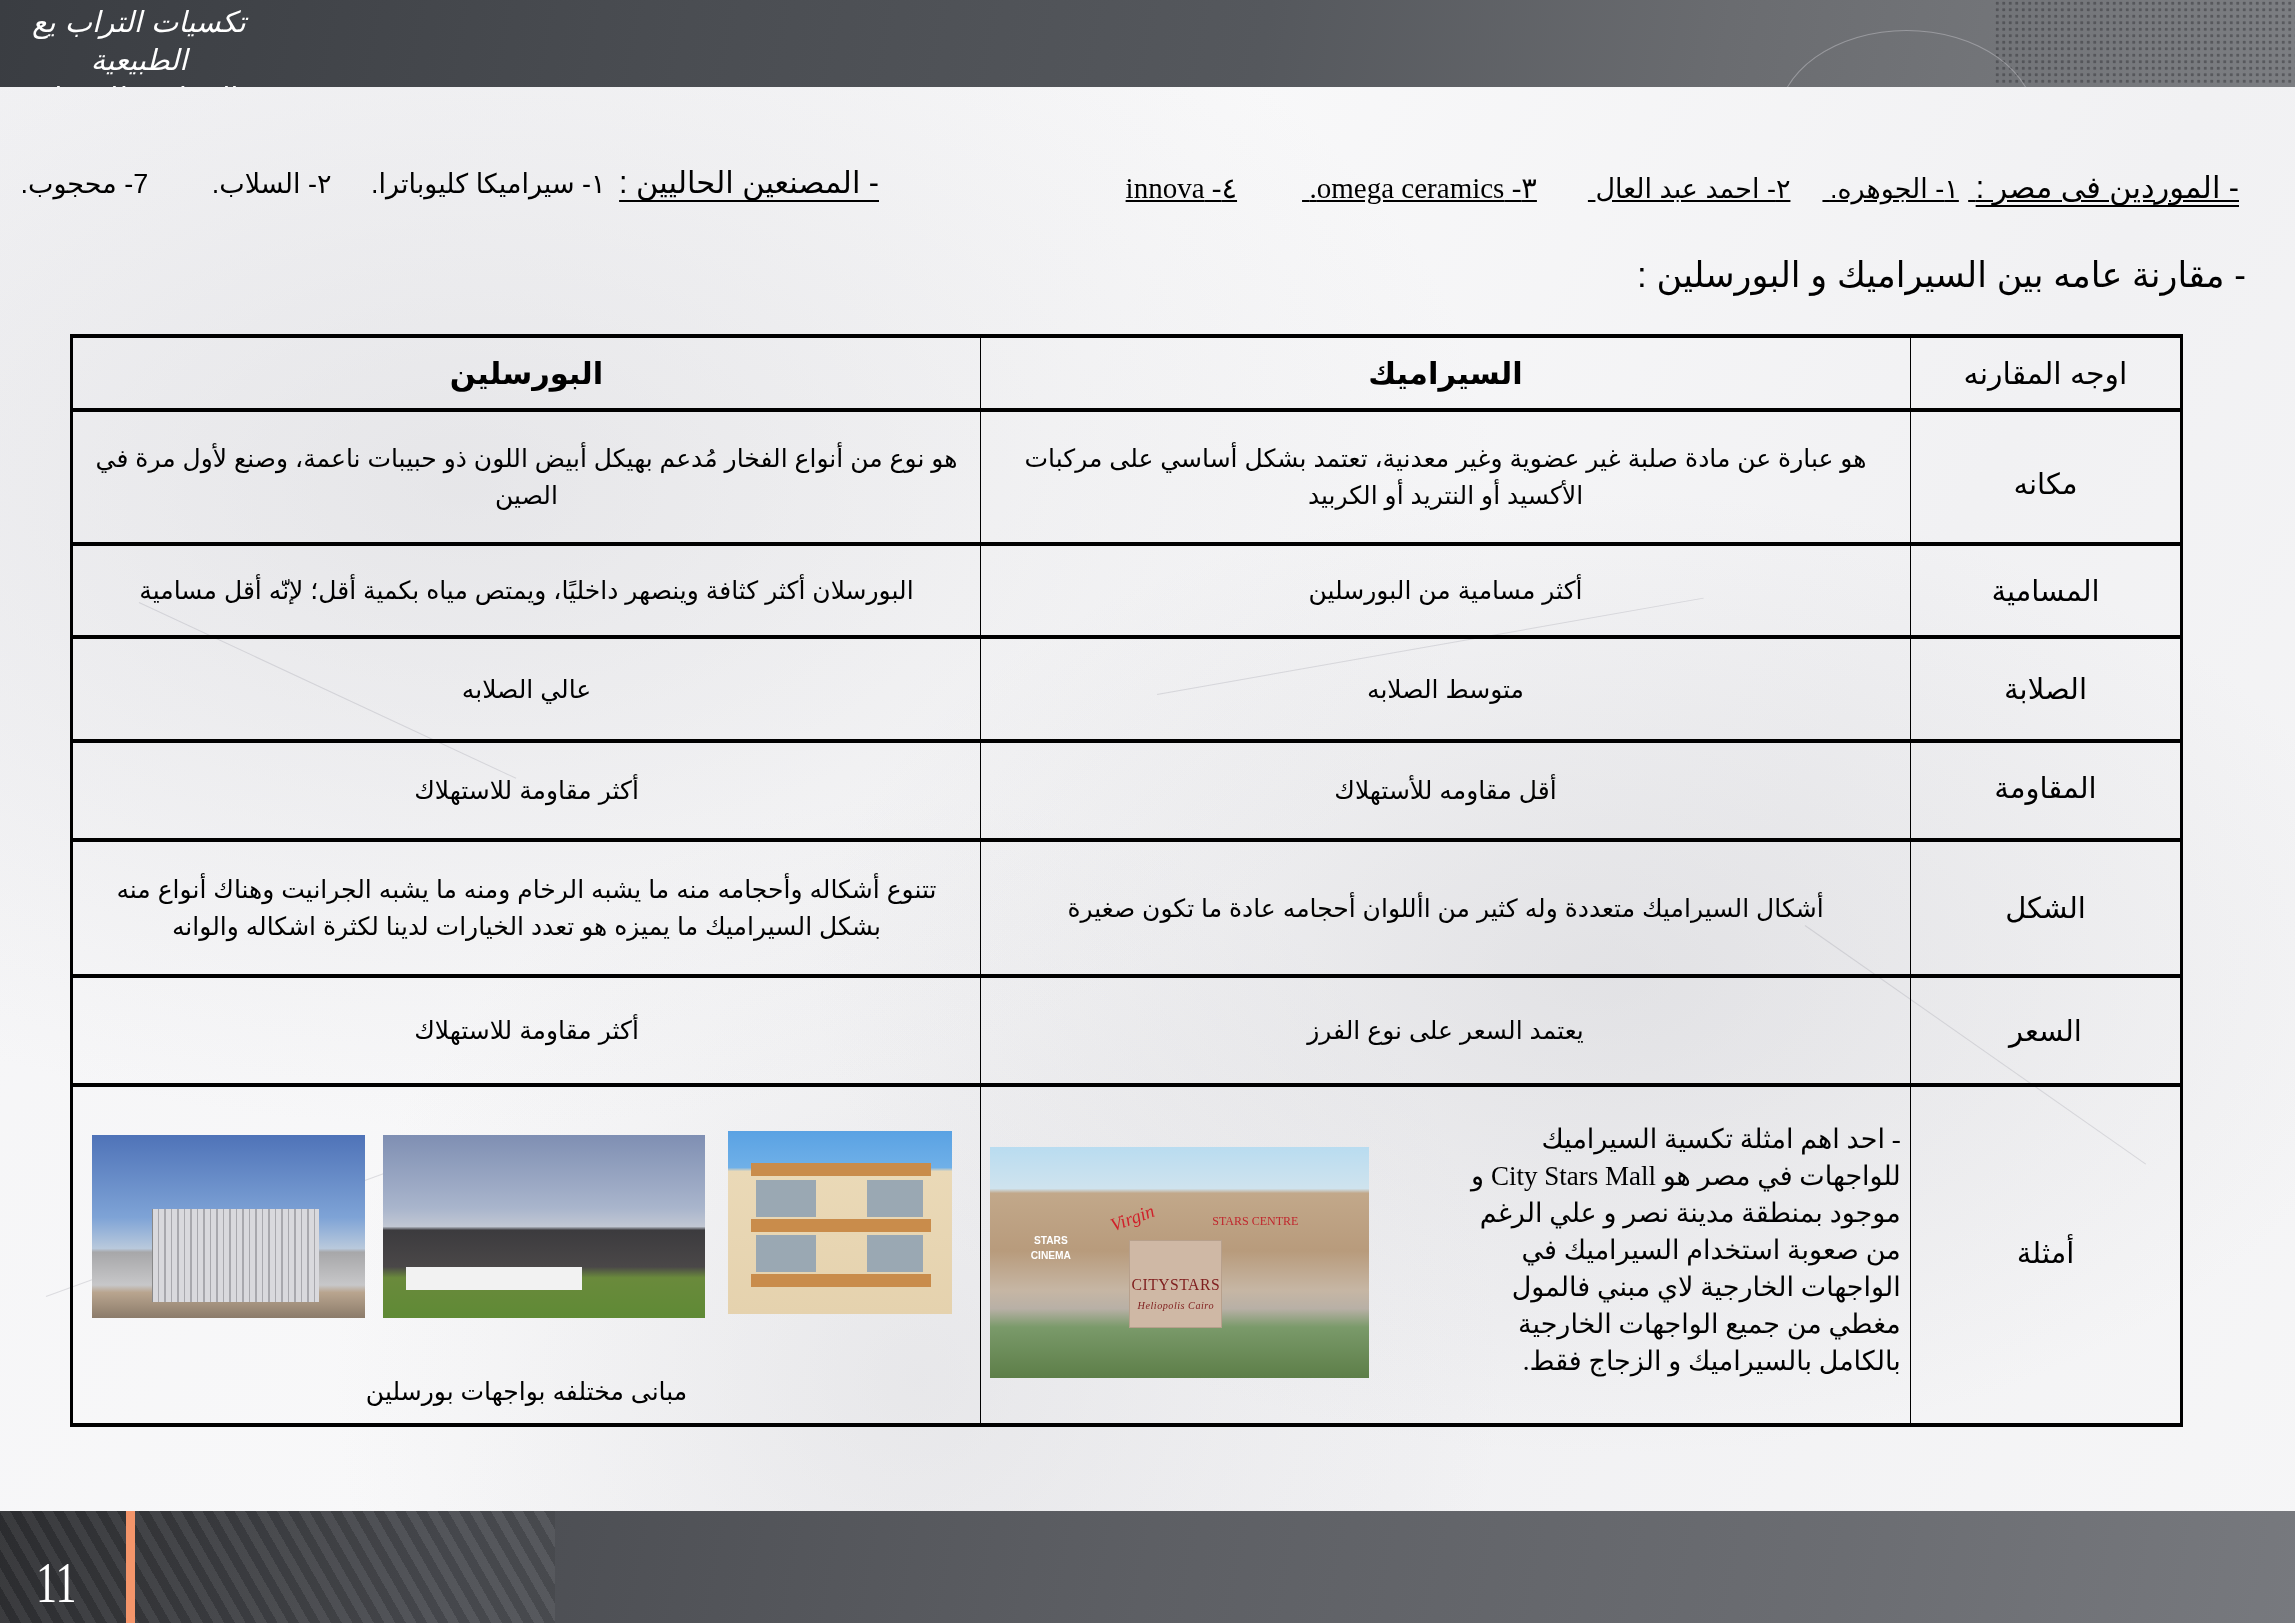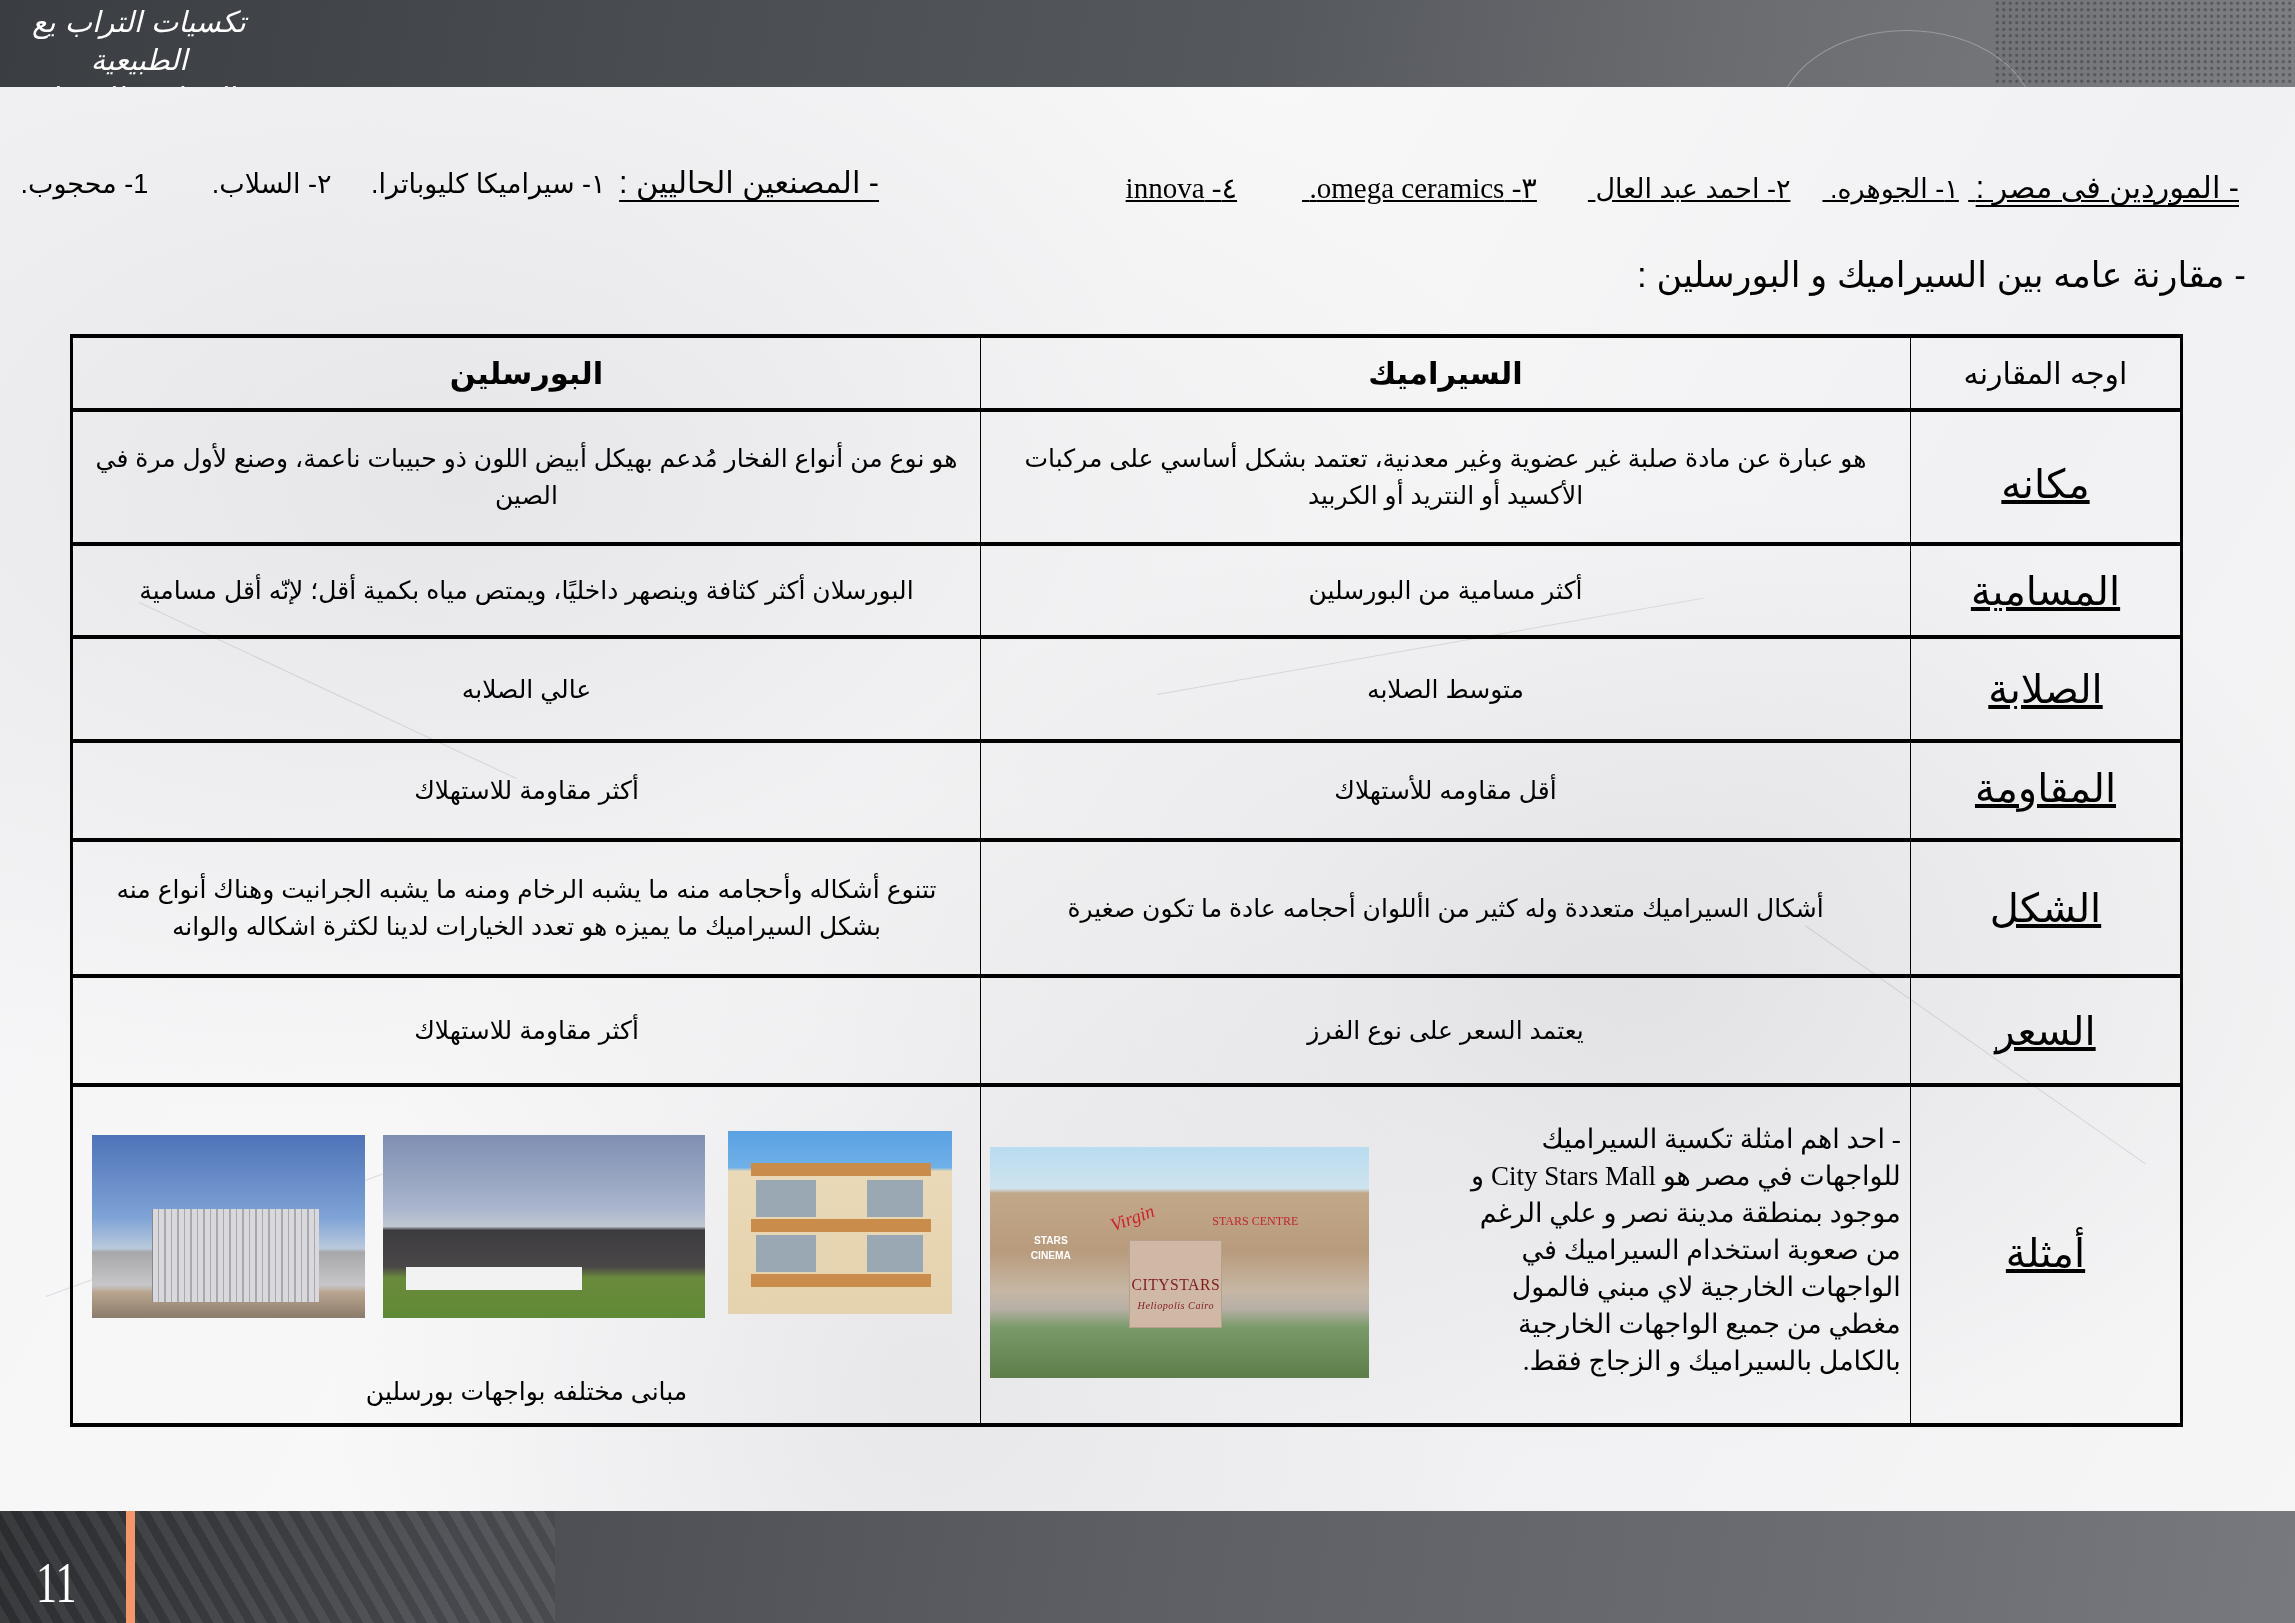--- a/index.html
+++ b/index.html
@@ -63,21 +63,21 @@
     font-family: "Liberation Sans", "DejaVu Sans", sans-serif;
   }
   table.cmp td, table.cmp th {
     border: 1.4px solid #000; text-align: center; vertical-align: middle;
     padding: 4.6px 14px; font-weight: normal;
   }
   table.cmp tr { border-top: 4.2px solid #000; border-bottom: 4.2px solid #000; }
   table.cmp { border-left: 3.2px solid #000; border-right: 3.2px solid #000; }
   table.cmp th { font-size: 30.5px; font-weight: bold; }
   table.cmp th.lbl-h { font-weight: normal; font-size: 30px; }
-  table.cmp td.lbl { font-size: 40px; padding-top: 18.5px; text-decoration: underline; }
+  table.cmp td.lbl { font-size: 29px; padding-top: 18.5px; }
   table.cmp td.val { font-size: 25px; line-height: 37px; }
 
   
   .ex-ceramic { position: relative; height: 333px; }
   .ex-ceramic .ex-text {
     position: absolute; right: 9.3px; top: 32px; width: 444px;
     text-align: right; direction: rtl; font-family: "Liberation Serif", serif;
     font-size: 27px; line-height: 37px;
   }
   .mall-img {
@@ -163,21 +163,21 @@
   <span class="item" style="margin-right:9.3px">١- الجوهره.</span>
   <span class="item">٢- احمد عبد العال</span>
   <span class="item latin" style="margin-right:51px">٣- omega ceramics.</span>
   <span class="item latin" style="margin-right:65px">٤- innova</span>
 </div>
 
 <div class="line" style="right:1416px;top:164px;">
   <span class="head">- المصنعين الحاليين :</span>
   <span class="item" style="margin-right:6px">١- سيراميكا كليوباترا.</span>
   <span class="item">٢- السلاب.</span>
-  <span class="item" style="margin-right:56px">1- محجوب.</span>
+  <span class="item" style="margin-right:56px">7- محجوب.</span>
 </div>
 
 <div class="section-title">- مقارنة عامه بين السيراميك و البورسلين :</div>
 
 <table class="cmp">
   <colgroup>
     <col style="width:271px">
     <col style="width:930px">
     <col style="width:909px">
   </colgroup>

